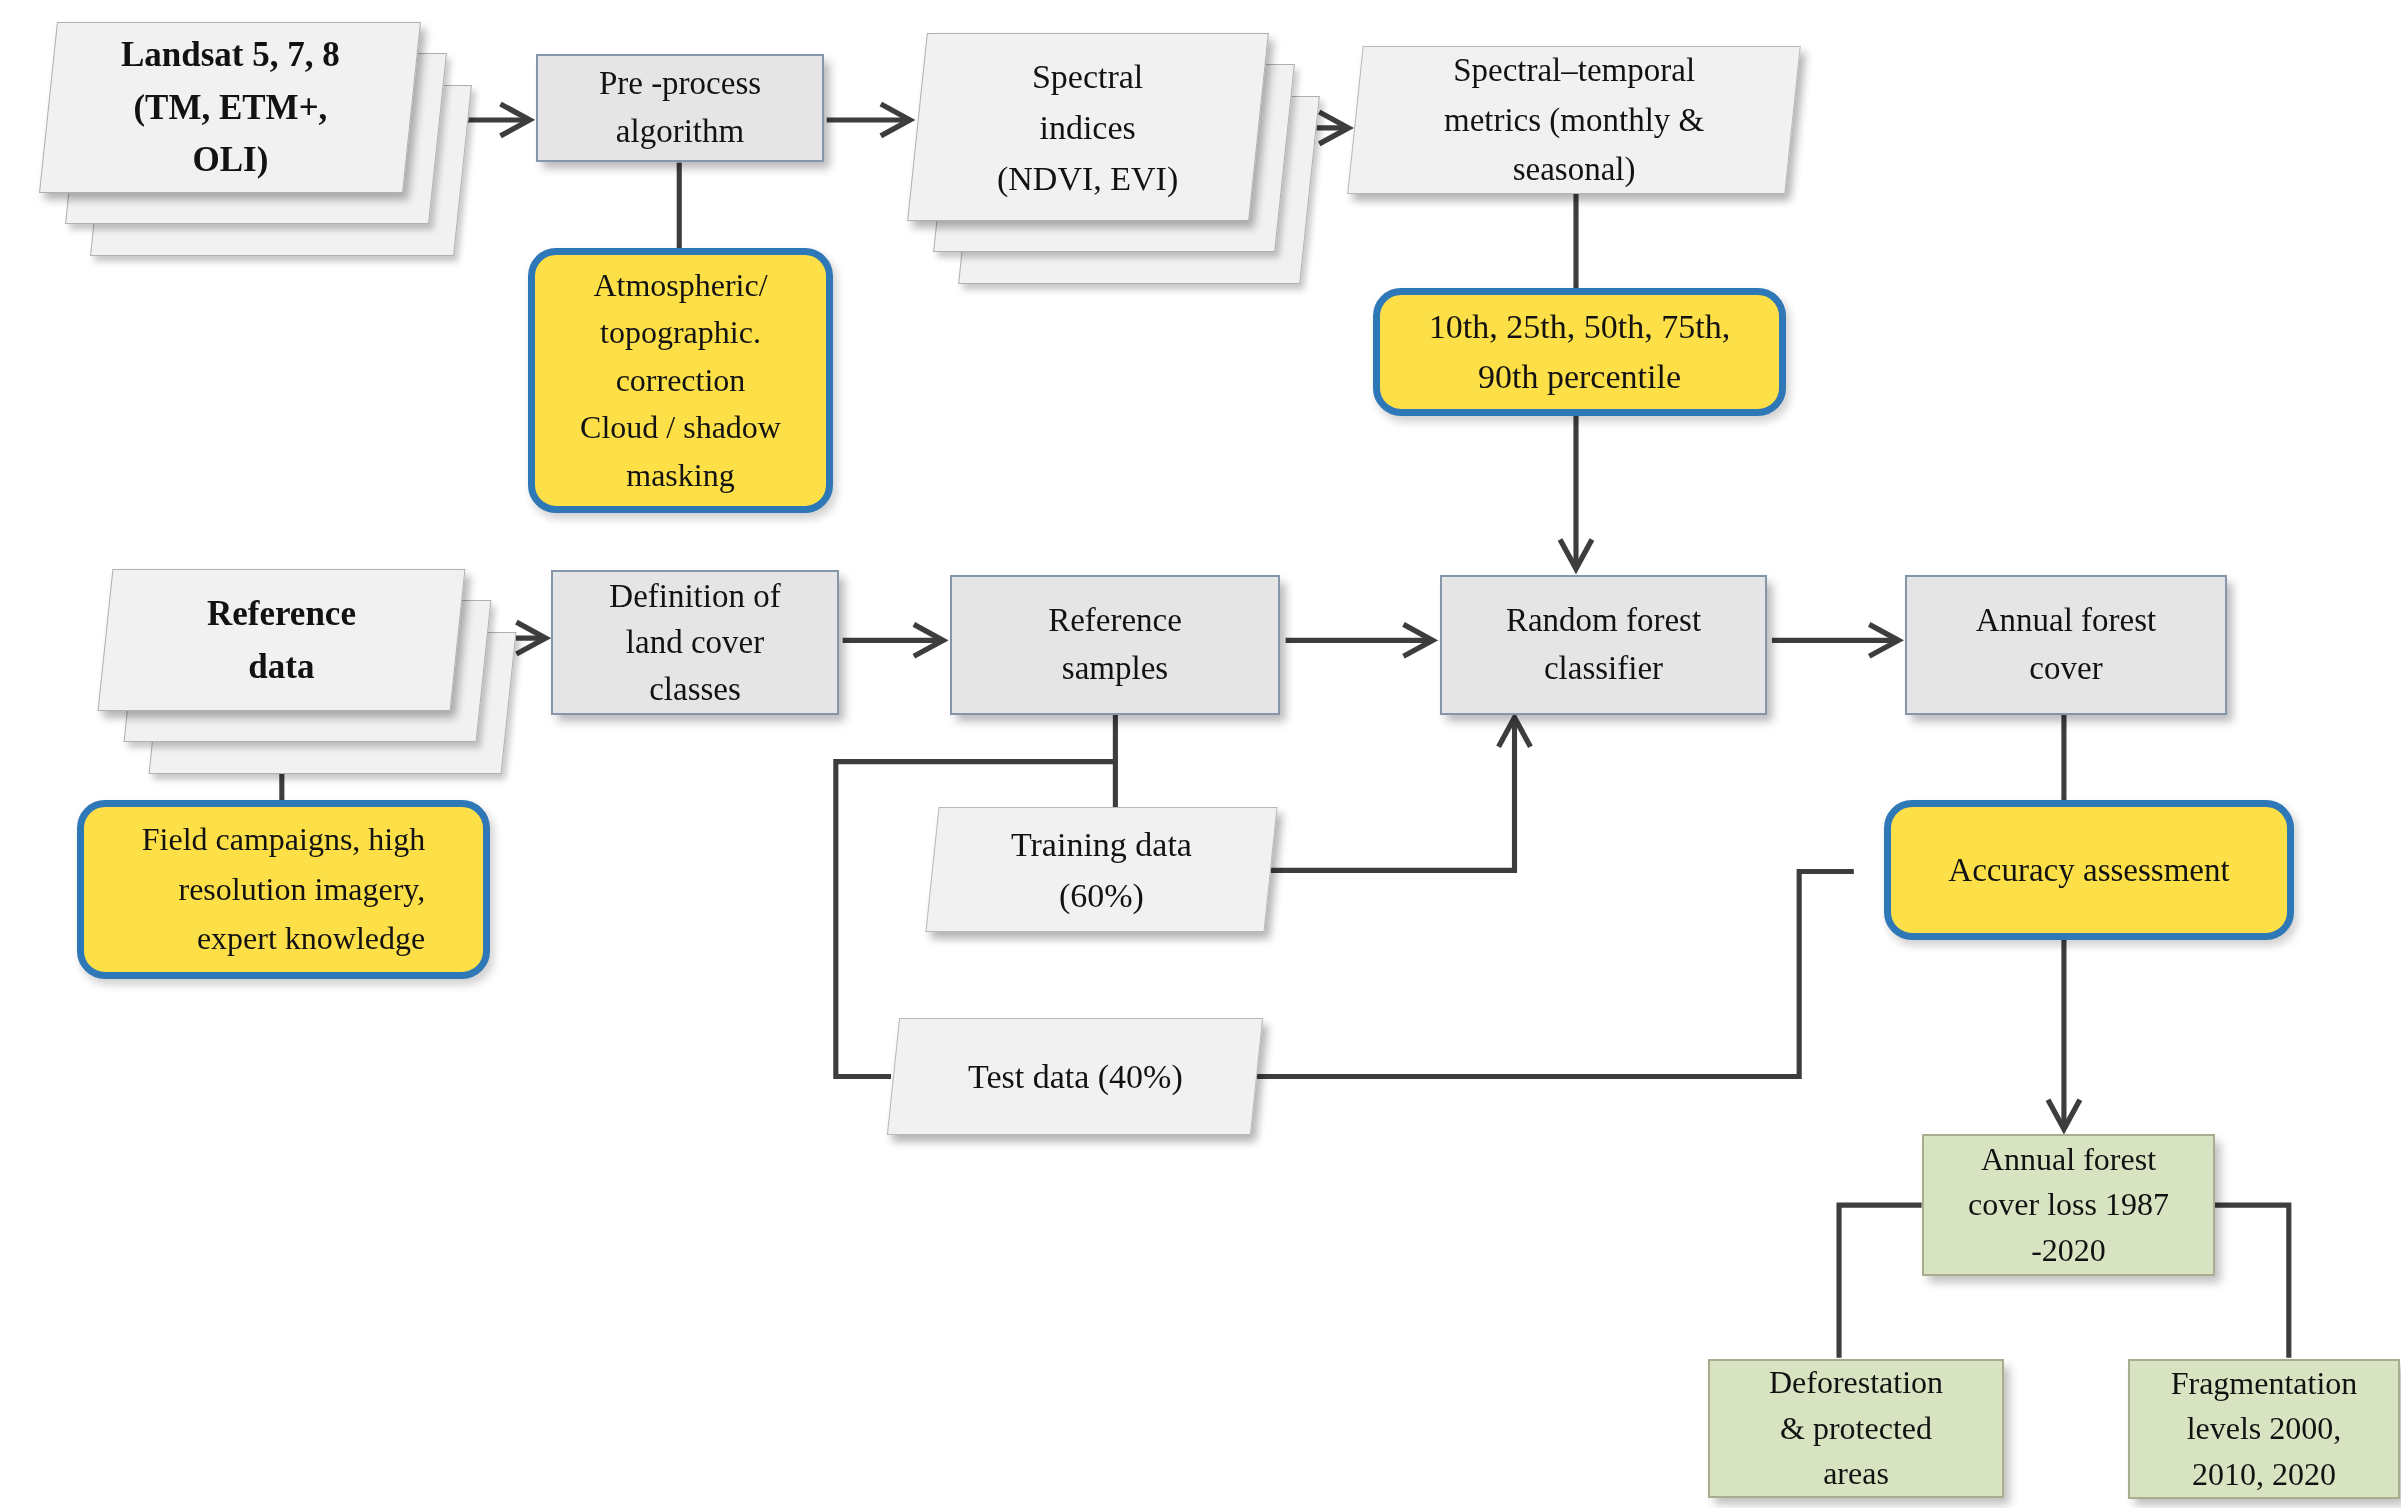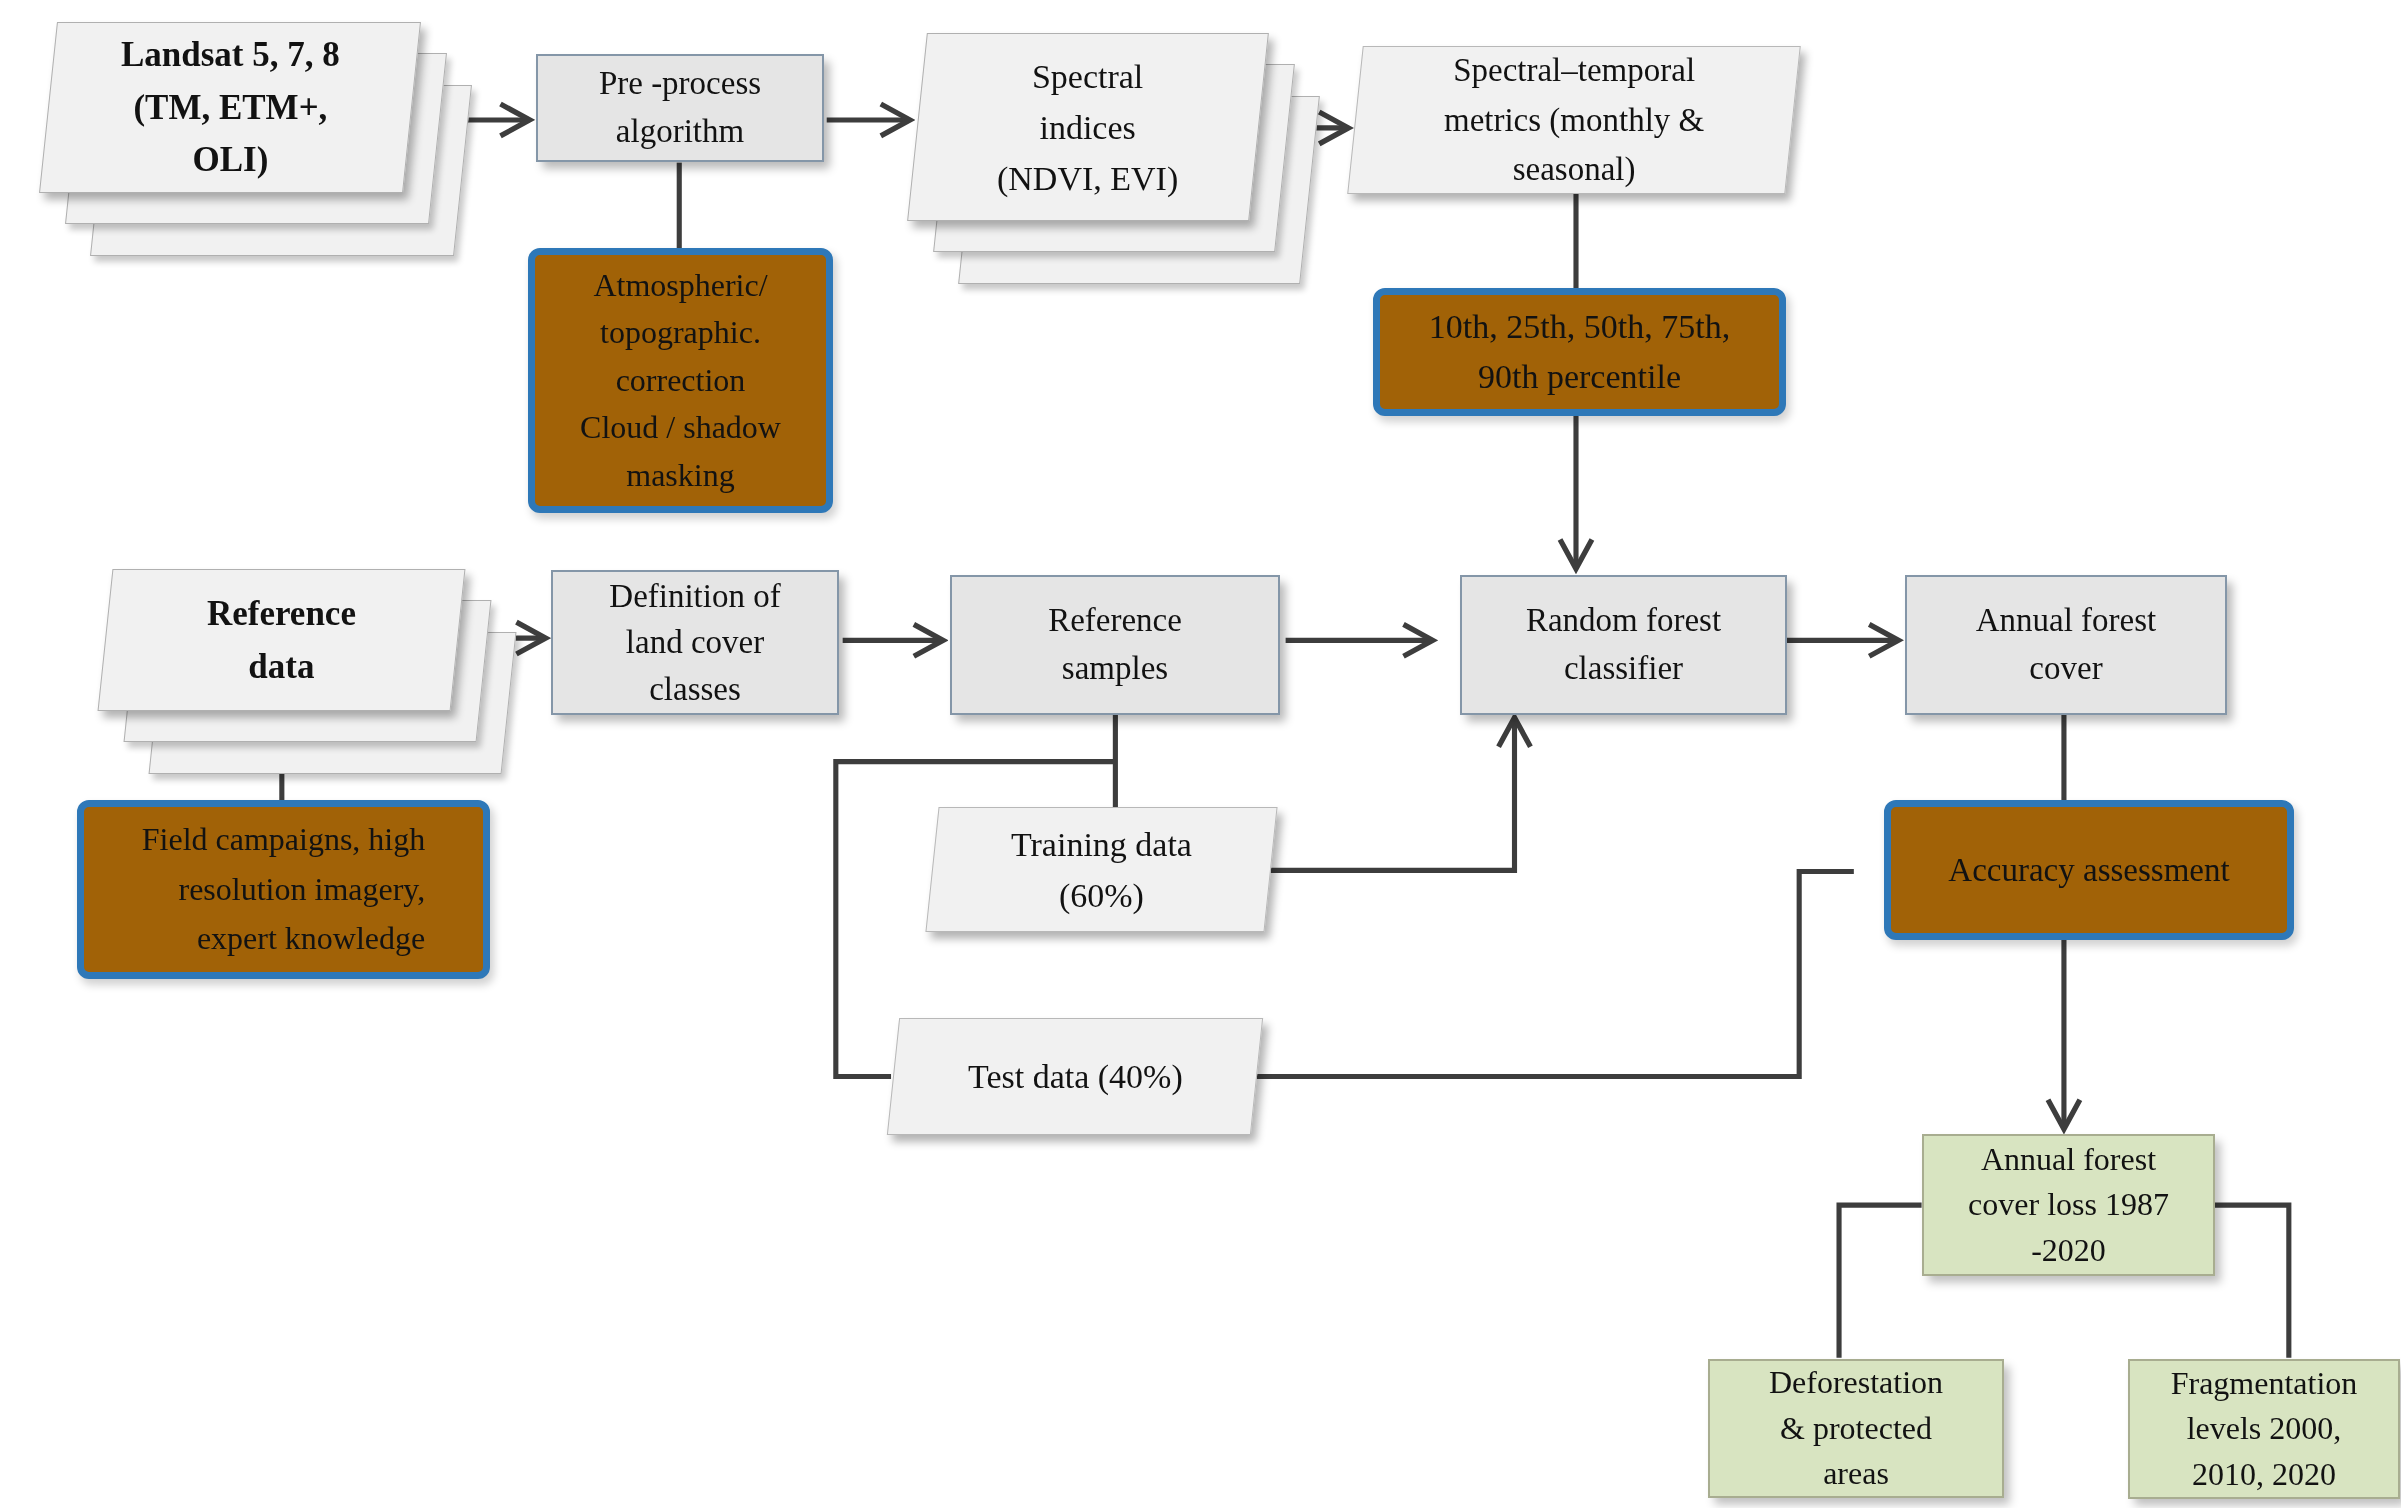--- a/index.html
+++ b/index.html
@@ -11,21 +11,21 @@
   .node{position:absolute;display:flex;align-items:center;justify-content:center;
         text-align:center;z-index:2;box-sizing:border-box;}
   .label{white-space:pre-line;}
   
   .proc{background:#e5e5e5;border:2.3px solid #8496a8;font-size:33px;line-height:1.45;
         box-shadow:5.7px 6.8px 9px rgba(0,0,0,0.28);}
   
   .out{background:#d8e4c1;border:2.3px solid #a8ad90;font-size:32px;line-height:1.42;
        box-shadow:5.7px 6.8px 9px rgba(0,0,0,0.25);}
   
-  .callout{background:#a16207;border:7.4px solid #2e78b8;border-radius:12px;font-size:33px;
+  .callout{background:#fde047;border:7.4px solid #2e78b8;border-radius:28px;font-size:33px;
            line-height:1.48;box-shadow:3.4px 5.7px 8px rgba(0,0,0,0.18);}
   
   .para{background:#f1f1f1;border:1.7px solid #b8b8b8;transform:skewX(-6deg);
         box-shadow:5.7px 6.8px 9px rgba(0,0,0,0.30);}
   .para .label{transform:skewX(6deg);font-size:34px;line-height:1.5;}
   
   .stack{position:absolute;z-index:2;}
   .sheet{position:absolute;background:#f1f1f1;border:1.7px solid #b0b0b0;transform:skewX(-6deg);
          box-shadow:5.7px 6.8px 9px rgba(0,0,0,0.30);display:flex;align-items:center;
          justify-content:center;text-align:center;box-sizing:border-box;}
@@ -53,21 +53,21 @@
   #n-perc{left:1373px;top:288px;width:413px;height:128px;font-size:34px;}
 
   #n-refdata{left:105px;top:569px;width:421px;height:222px;}
   #n-refdata .s3{left:51px;top:63px;width:353px;height:142px;}
   #n-refdata .s2{left:26px;top:31px;width:353px;height:142px;}
   #n-refdata .s1{left:0;top:0;width:353px;height:142px;}
 
   #n-field{left:77px;top:800px;width:413px;height:179px;font-size:32px;line-height:1.55;text-align:right;}
   #n-def{left:551px;top:570px;width:288px;height:145px;line-height:1.4;}
   #n-refsamp{left:950px;top:575px;width:330px;height:140px;}
-  #n-rf{left:1440px;top:575px;width:327px;height:140px;margin-left:20px;}
+  #n-rf{left:1440px;top:575px;width:327px;height:140px;}
   #n-cover{left:1905px;top:575px;width:322px;height:140px;}
   #n-train{left:932px;top:807px;width:339px;height:125px;}
   #n-test{left:893px;top:1018px;width:364px;height:117px;}
   #n-acc{left:1856px;top:800px;width:410px;height:140px;margin-left:28px;}
   #n-loss{left:1922px;top:1134px;width:293px;height:142px;}
   #n-defor{left:1708px;top:1359px;width:296px;height:139px;}
   #n-frag{left:2128px;top:1359px;width:272px;height:140px;}
 </style>
 </head>
 <body>

